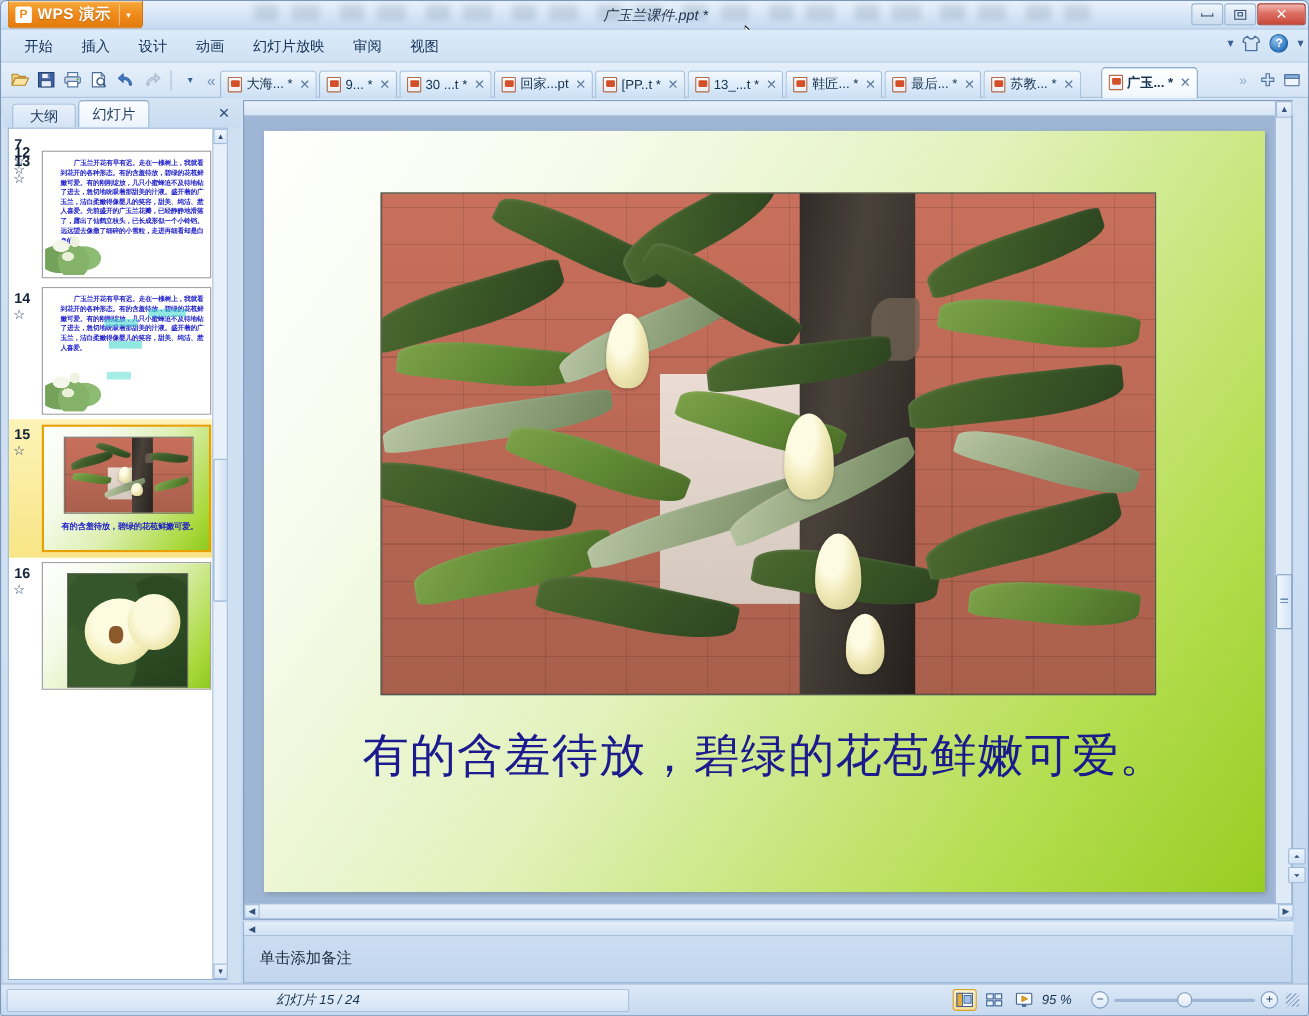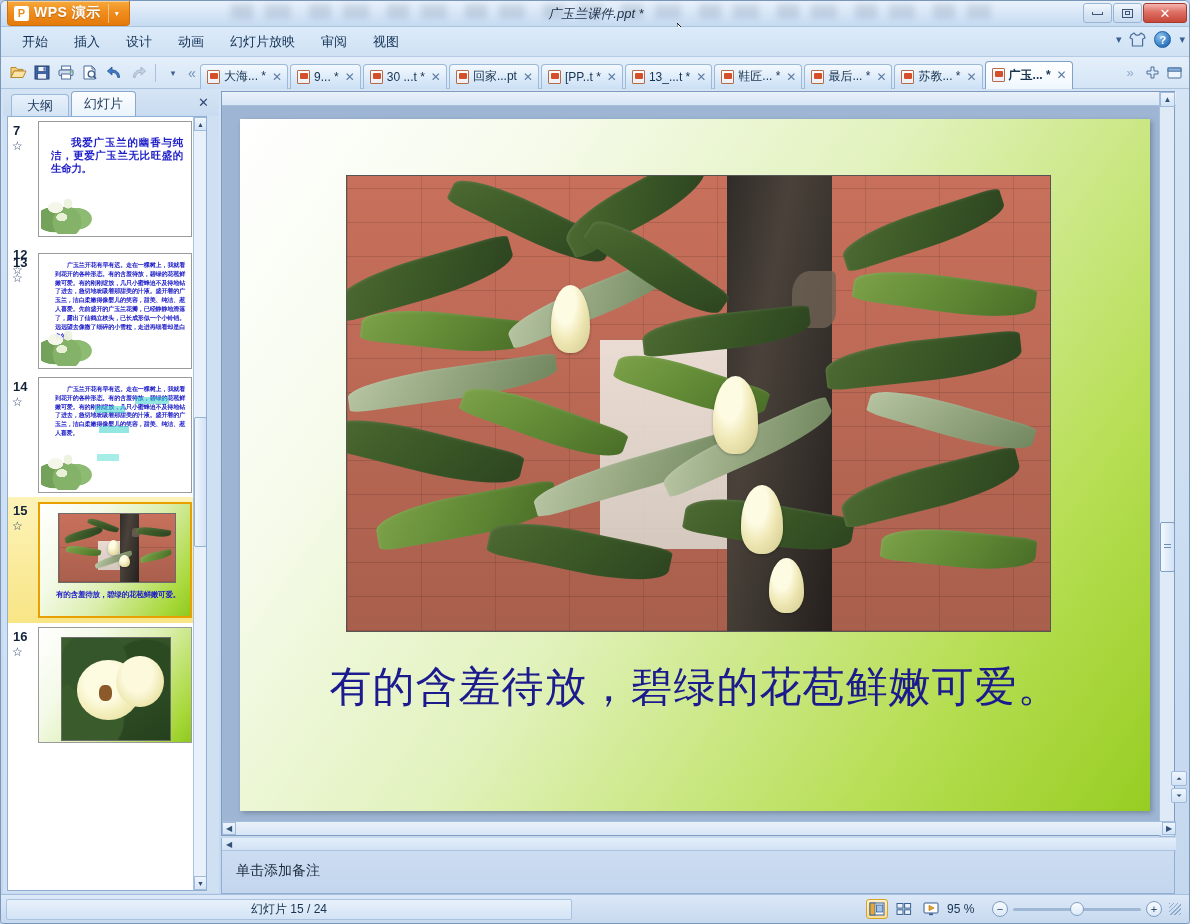--- a/index.html
+++ b/index.html
@@ -125,21 +125,21 @@
   .dtab {
     height: 25px; display: flex; align-items: center; gap: 4px;
     padding: 0 5px 0 6px; margin-right: 2px;
     background: linear-gradient(to bottom, #f4f9fe 0%, #dcebfa 55%, #cbdff4 100%);
     border: 1px solid #9cb9d8; border-bottom: none;
     border-radius: 4px 4px 0 0;
     font-size: 12px; color: #16334f; white-space: nowrap;
   }
   .dtab.active {
     background: linear-gradient(to bottom, #ffffff 0%, #f7fbff 60%, #eef6fd 100%);
-    border-color: #7fa3c8; height: 28px; font-weight: bold;
+    border-color: #7fa3c8; height: 28px; font-weight: bold; margin-left: 16px;
   }
   .pptico {
     width: 13px; height: 14px; flex: 0 0 13px;
     background: linear-gradient(to bottom, #fdfdfd, #eceff3);
     border: 1px solid #b56a4a; border-radius: 1px;
     position: relative;
   }
   .pptico::after {
     content: ""; position: absolute; left: 2px; top: 2px; width: 8px; height: 6px;
     background: #d4502a; border-radius: 1px;
@@ -337,21 +337,21 @@
     border: 1px solid #9fbada; border-radius: 2px;
     display: flex; align-items: center; justify-content: center;
     font-size: 7px; color: #2f4e76;
   }
 
   
   .statusbar {
     position: absolute; left: 0; bottom: 0; width: 1190px; height: 29px;
     background: linear-gradient(to bottom, #dbe8f7 0%, #c7d9ef 100%);
     border-top: 1px solid #a6bfdc;
-    display: flex; align-items: center;
+    display: flex; align-items: center; font-style: italic;
   }
   .sb-cell {
     height: 21px; display: flex; align-items: center; justify-content: center;
     font-size: 12px; color: #16334f;
     background: linear-gradient(to bottom,#e8f1fb,#d3e3f5);
     border: 1px solid #a9c2de; border-radius: 2px;
     margin-left: 5px;
   }
   .sb-spacer { flex: 1; }
   .zoomgroup { display: flex; align-items: center; gap: 5px; padding-right: 10px; }
@@ -550,25 +550,20 @@
       <div class="ptab active">幻灯片</div>
       <div class="panel-close">✕</div>
     </div>
 
     <div class="thumblist">
       <div class="thumbinner">
 
         <div class="thumbrow">
           <div class="num">7</div>
           <div class="starico">☆</div>
-          <div class="thumbbox">
-            <div style="position:absolute;inset:0;background:#fff"></div>
-            <div class="mini-text" style="left:12px;top:14px;width:132px;font-size:10.5px;text-align:justify;text-indent:20px;">我爱广玉兰的幽香与纯洁，更爱广玉兰无比旺盛的生命力。</div>
-            <div class="mini-shrub"></div>
-          </div>
         </div>
 
         <div class="thumbrow">
           <div class="num">12</div>
           <div class="starico">☆</div>
         </div>
 
         <div class="thumbrow">
           <div class="num">13</div>
           <div class="starico">☆</div>

